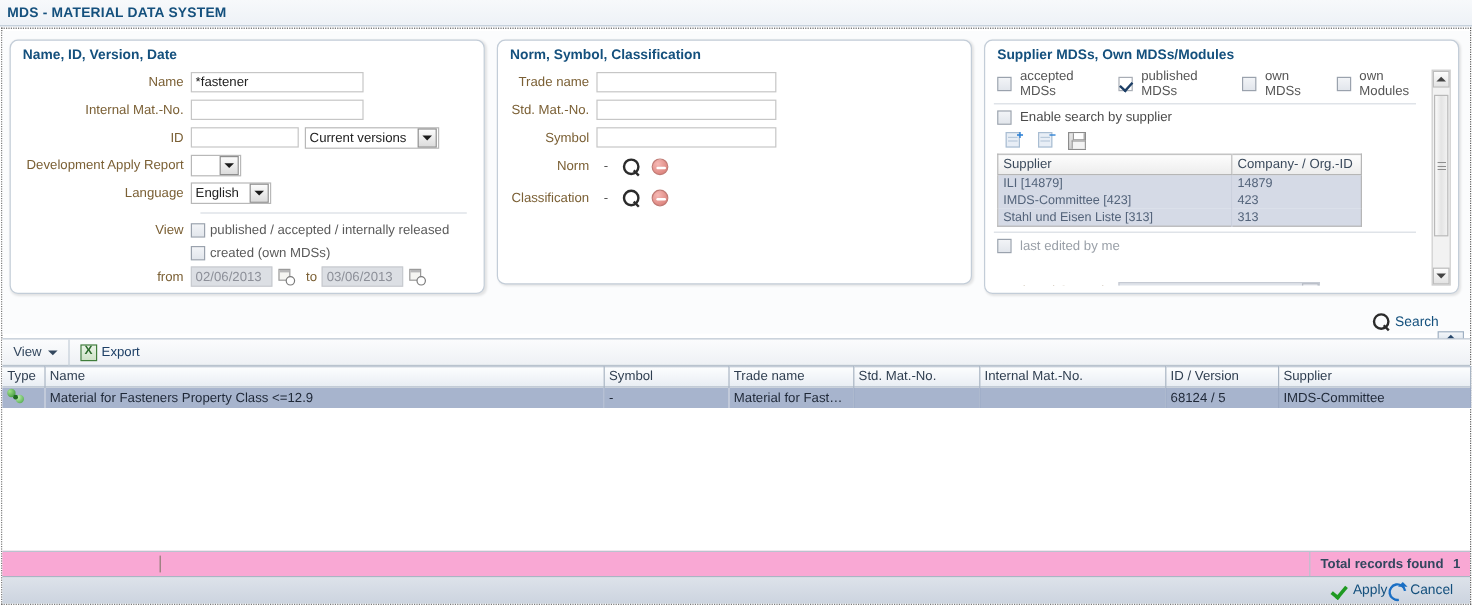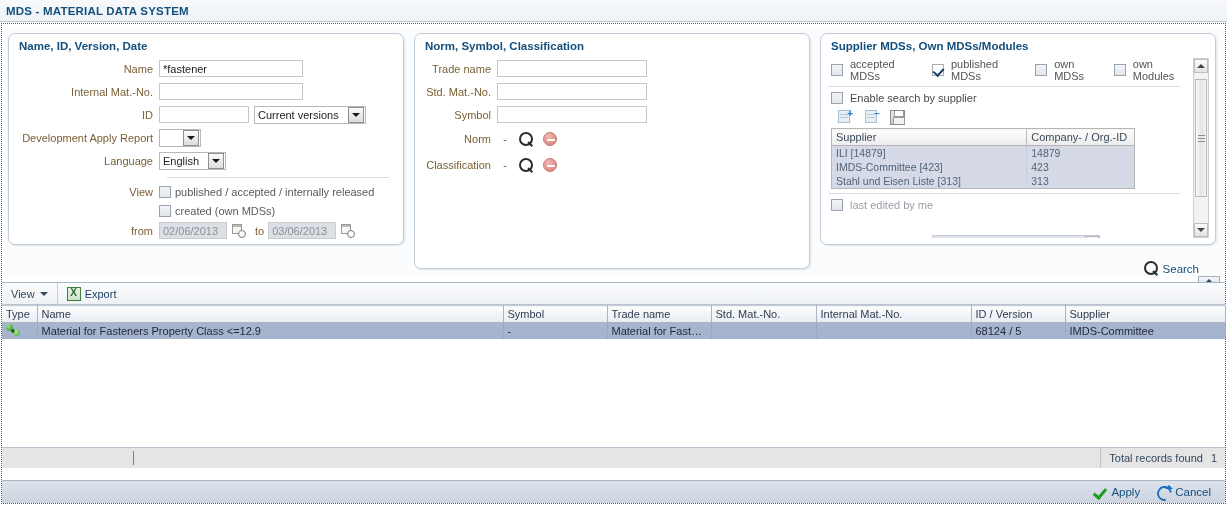--- a/index.html
+++ b/index.html
@@ -49,21 +49,21 @@
     border: 1px solid #c3cdd8;
     border-radius: 7px;
     box-shadow: 1px 1px 2px rgba(0,0,0,.10);
   }
   .panel-title {
     font-weight: bold; font-size: 11.5px; color: #14507d;
     padding: 6px 0 0 10px;
   }
 
   .p1 { left: 6px;  top: 7px; width: 396px; height: 212px; }
-  .p2 { left: 412px; top: 7px; width: 396px; height: 236px; }
+  .p2 { left: 412px; top: 7px; width: 396px; height: 204px; }
   .p3 { left: 818px; top: 7px; width: 396px; height: 212px; }
 
   .row { display: flex; align-items: center; height: 23px; }
   .lbl {
     color: #8a6d3b; color:#7b6035; text-align: right; padding-right: 6px;
     font-size: 11px; white-space: nowrap;
   }
   .p1 .lbl { width: 150px; }
   .p2 .lbl { width: 82px; }
 
@@ -210,29 +210,29 @@
   }
   .typeico { width:14px;height:12px; position:relative; display:inline-block; }
   .typeico .d1{position:absolute;left:0;top:0;width:7px;height:7px;border-radius:50%;
      background:radial-gradient(circle at 30% 30%,#9fe08a,#2e8b2e);}
   .typeico .d2{position:absolute;right:0;bottom:0;width:7px;height:7px;border-radius:50%;
      background:radial-gradient(circle at 30% 30%,#bff0ae,#3f9f3f);}
   .typeico .d3{position:absolute;left:5px;top:5px;width:4px;height:4px;border-radius:50%;
      background:#1f6b1f;}
 
   
-  .statusbar { position:absolute; left:2px; top:447px; width:1223px; height:21px;
-     background:#e5e5e5; border-top:1px solid #b9c3ce; display:flex; align-items:center; }
+  .statusbar { position:absolute; left:2px; top:459px; width:1223px; height:21px;
+     background:#f9a8d4; border-top:1px solid #b9c3ce; display:flex; align-items:center;font-weight:bold; }
   .statusbar .caret { position:absolute; left:131px; top:3px; width:1px; height:14px; background:#8a7a70; }
   .totalbox { position:absolute; right:2px; top:0; height:20px; display:flex; align-items:center;
      padding:0 6px 0 8px; border-left:1px solid #b9c3ce; color:#33475e; gap:8px; }
 
   .actionbar { position:absolute; left:2px; top:480px; width:1223px; height:23px;
      background: linear-gradient(to bottom,#dde2ea,#ccd4df); border-top:1px solid #a9b5c3;
-     display:flex; align-items:center; justify-content:flex-end; gap:16px; padding-right:14px; }
+     display:flex; align-items:center; justify-content:flex-end; padding-right:14px; }
   .act { display:flex; align-items:center; gap:5px; color:#14507d; font-size:11.5px; }
   .checkmk { width:13px;height:13px; position:relative; display:inline-block; }
   .checkmk::after{content:"";position:absolute;left:3px;top:0px;width:5px;height:10px;
      border:solid #1f9a22;border-width:0 3px 3px 0;transform:rotate(40deg);}
   .undoico { width:14px;height:14px; position:relative; display:inline-block; }
   .undoico::before{content:"";position:absolute;left:1px;top:1px;width:11px;height:11px;border-radius:50%;
      border:2px solid #1b6fc4;border-right-color:transparent;transform:rotate(35deg);}
   .undoico::after{content:"";position:absolute;left:9px;top:0px;width:0;height:0;
      border-left:4px solid transparent;border-right:4px solid transparent;border-bottom:4px solid #1b6fc4;}
 </style>

